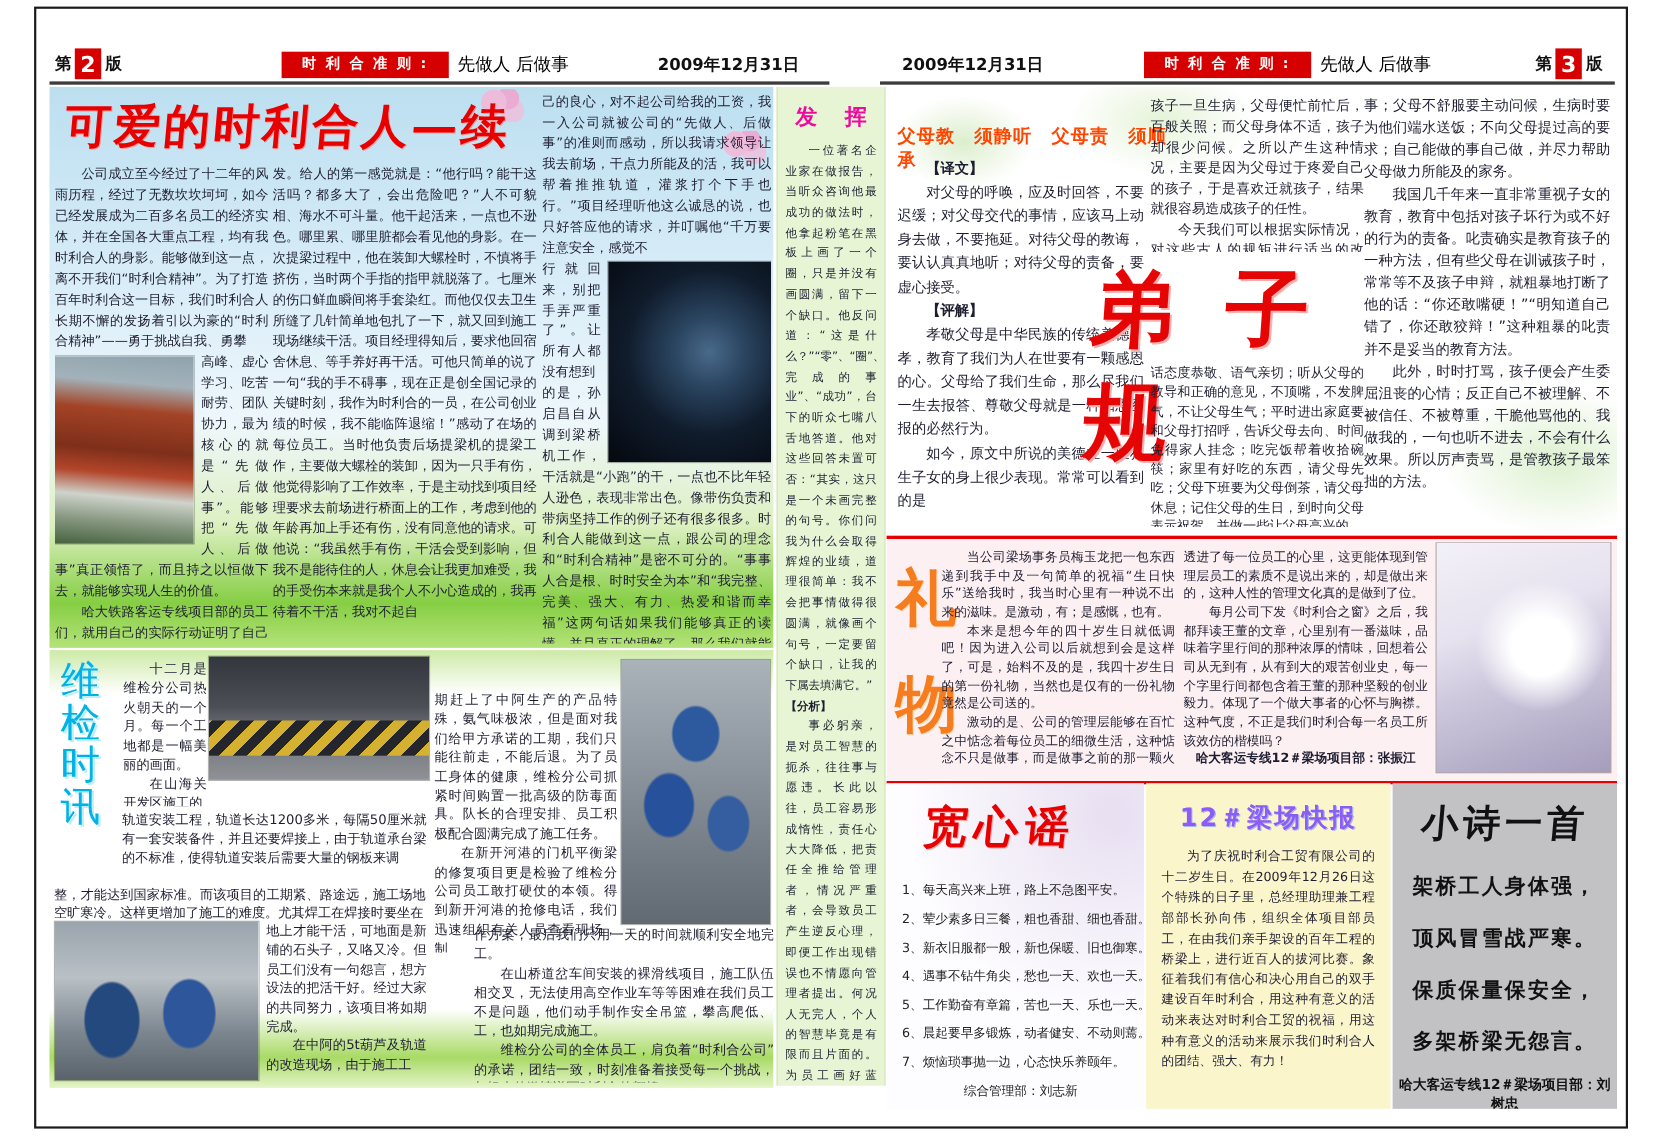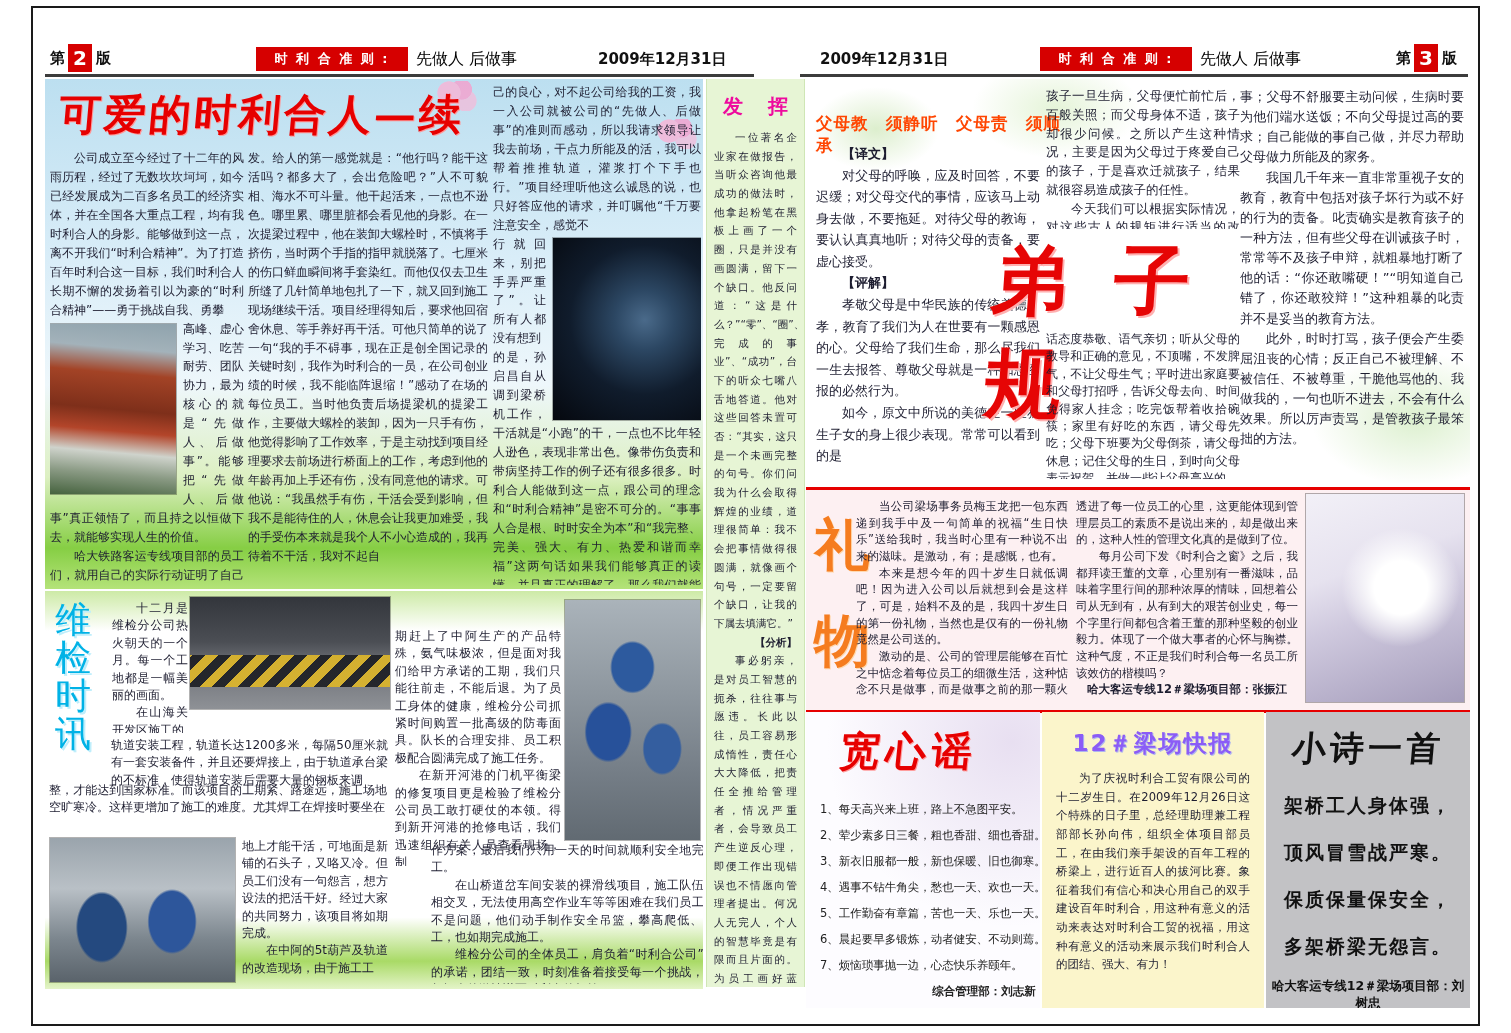--- a/index.html
+++ b/index.html
@@ -32,21 +32,21 @@
     background:radial-gradient(circle at 62% 45%,#4a6a8a 0%,#2c4763 22%,#13python223 0,#101c2c 55%,#05080e 100%);
     background:radial-gradient(circle at 62% 45%,#4a6a8a 0%,#2c4763 22%,#101c2c 55%,#05080e 100%);}
   
   .fahui{left:706px;top:79px;width:97px;height:908px;background:#e7f5d5;overflow:hidden;
     border-left:1px solid #cfe6b5;border-right:1px solid #cfe6b5;}
   .fahui-title{margin:14px 0 8px 0;text-align:center;font-size:20px;font-weight:bold;
     color:#ee0a9e;letter-spacing:9px;text-indent:9px;}
   .fahui-body{padding:0 7px;font-size:10.5px;line-height:1.78;text-align:justify;}
   .fahui-body p{margin:0;}
   .fahui-body p.in{text-indent:2em;}
-  .fahui-label{font-weight:bold;text-align:right;}
+  .fahui-label{font-weight:bold;text-align:left;}
   
   .weijian{left:45px;top:591px;width:658px;height:398px;overflow:hidden;
     background:linear-gradient(180deg,#cdeaa6 0%,#ffffff 10%,#ffffff 82%,#a9da66 93%,#e4f4c8 100%);}
   .wj-title{font-size:36px;line-height:1.06;font-weight:normal;color:#00b2e6;
     text-shadow:2px 2px 0 #bfeefb;width:1em;word-break:break-all;}
   .wj-col{text-align:justify;font-size:12px;line-height:1.45;overflow:hidden;}
   .wj-col p{margin:0;}
   .wj-col p.in{text-indent:2em;}
   .ph-rail{left:145px;top:6px;width:200px;height:112px;
     background:linear-gradient(180deg,#33363c 0%,#4b4e54 40%,#6e7177 60%,#8e9196 100%);}
@@ -169,21 +169,21 @@
       <p class="in">在山海关开发区施工的</p>
     </div>
 
     <div class="abs photo ph-rail">
       <div class="hazard"></div>
     </div>
 
     <div class="abs wj-col" style="left:66px;top:146px;width:277px;height:58px;">
       <p>轨道安装工程，轨道长达1200多米，每隔50厘米就有一套安装备件，并且还要焊接上，由于轨道承台梁的不标准，使得轨道安装后需要大量的钢板来调</p>
     </div>
-    <div class="abs wj-col" style="left:4px;top:191px;width:338px;height:40px;">
+    <div class="abs wj-col" style="left:4px;top:214px;width:338px;height:40px;">
       <p>整，才能达到国家标准。而该项目的工期紧、路途远，施工场地空旷寒冷。这样更增加了施工的难度。尤其焊工在焊接时要坐在</p>
     </div>
 
     <div class="abs photo ph-weld"></div>
 
     <div class="abs wj-col" style="left:197px;top:247px;width:146px;height:146px;">
       <p>地上才能干活，可地面是新铺的石头子，又咯又冷。但员工们没有一句怨言，想方设法的把活干好。经过大家的共同努力，该项目将如期完成。</p>
       <p class="in">在中阿的5t葫芦及轨道的改造现场，由于施工工</p>
     </div>
 
@@ -249,21 +249,21 @@
   <div class="abs kuanxinyao">
     <div class="abs kx-title serif" style="left:34px;top:12px;">宽心谣</div>
     <div class="abs" style="left:14px;top:84px;">
       <div class="kx-item">1、每天高兴来上班，路上不急图平安。</div>
       <div class="kx-item">2、荤少素多日三餐，粗也香甜、细也香甜。</div>
       <div class="kx-item">3、新衣旧服都一般，新也保暖、旧也御寒。</div>
       <div class="kx-item">4、遇事不钻牛角尖，愁也一天、欢也一天。</div>
       <div class="kx-item">5、工作勤奋有章篇，苦也一天、乐也一天。</div>
       <div class="kx-item">6、晨起要早多锻炼，动者健安、不动则蔫。</div>
       <div class="kx-item">7、烦恼琐事抛一边，心态快乐养颐年。</div>
-      <div class="kx-item" style="text-align:right;padding-right:10px;font-weight:bold;">综合管理部：刘志新</div>
+      <div class="kx-item" style="text-align:center;padding-right:10px;font-weight:normal;">综合管理部：刘志新</div>
     </div>
   </div>
 
   <div class="abs kuaibao">
     <div class="kb-title" style="margin-top:16px;">12＃梁场快报</div>
     <div class="kb-body">为了庆祝时利合工贸有限公司的十二岁生日。在2009年12月26日这个特殊的日子里，总经理助理兼工程部部长孙向伟，组织全体项目部员工，在由我们亲手架设的百年工程的桥梁上，进行近百人的拔河比赛。象征着我们有信心和决心用自己的双手建设百年时利合，用这种有意义的活动来表达对时利合工贸的祝福，用这种有意义的活动来展示我们时利合人的团结、强大、有力！</div>
   </div>
 
   <div class="abs poem">
     <div class="pm-title serif">小诗一首</div>

